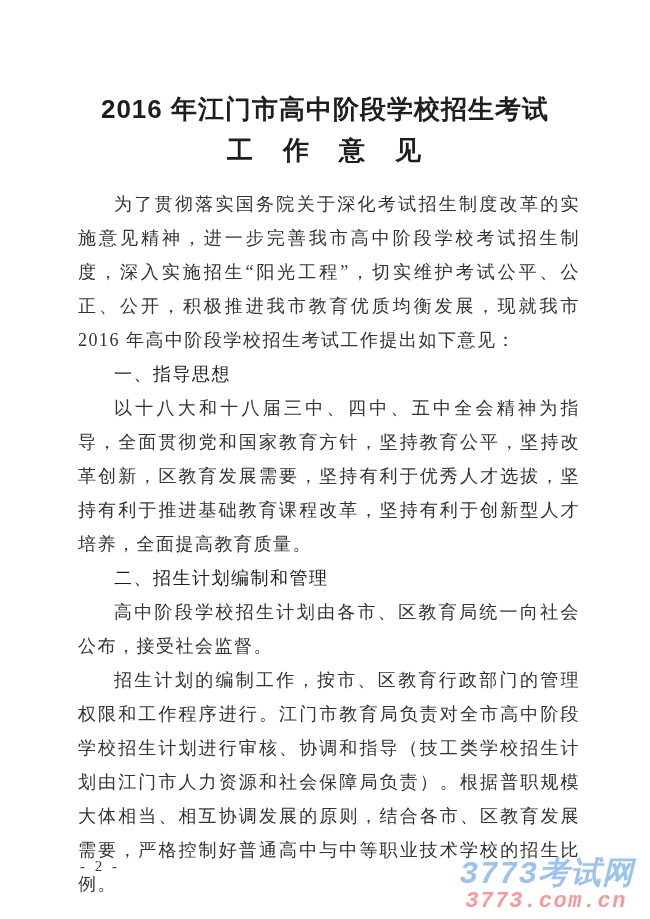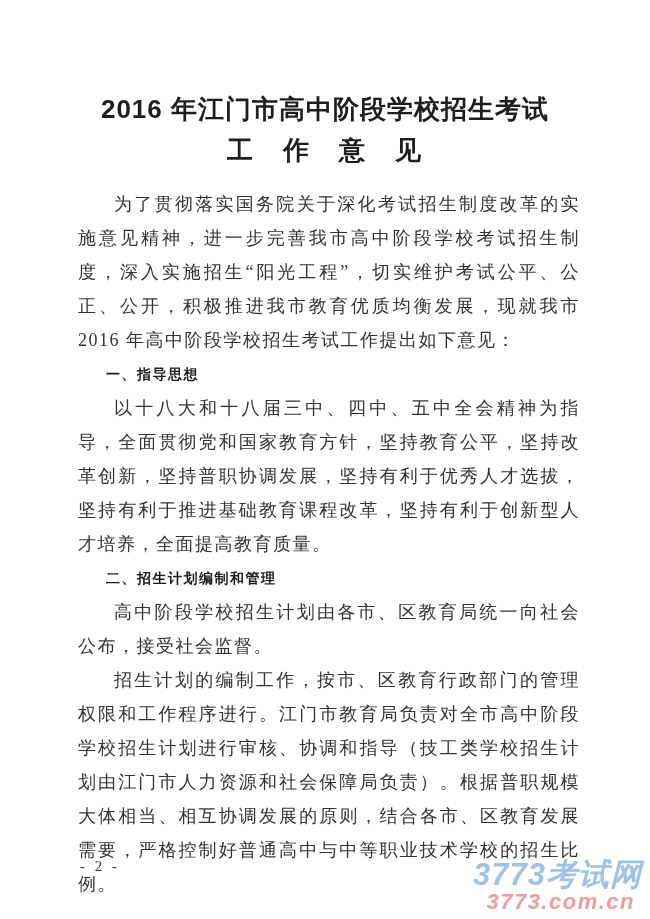--- a/index.html
+++ b/index.html
@@ -42,42 +42,42 @@
     text-align: justify;
     letter-spacing: 1.5px;
   }
   .content p {
     margin: 0;
     text-indent: 2em;
   }
   .content h2 {
     margin: 0;
     text-indent: 2em;
-    font-size: 14px;
+    font-size: 18px;
     line-height: 34px;
-    font-weight: bold;
+    font-weight: normal;
     color: #1e1e1e;
     font-family: "Liberation Sans", "DejaVu Sans", sans-serif;
     letter-spacing: 1.5px;
   }
   .page-number {
     position: absolute;
     left: 80px;
     bottom: 44px;
     font-size: 15px;
     letter-spacing: 3px;
     color: #3a3a3a;
     font-family: "Liberation Serif", "DejaVu Serif", serif;
   }
   .watermark {
     position: absolute;
-    right: 8px;
+    right: 16px;
     bottom: 6px;
     text-align: right;
-    font-family: Liberation Sans, sans-serif;
+    font-family: Liberation Mono, monospace;
     font-weight: bold;
     font-style: italic;
     line-height: 1;
     user-select: none;
   }
   .wm-name {
     font-size: 31px;
     letter-spacing: 1px;
     text-shadow: 0 0 1px #ffffff;
   }
@@ -94,21 +94,21 @@
 <div class="page">
 
   <div class="title-block">
     <div class="title-line1">2016 年江门市高中阶段学校招生考试</div>
     <div class="title-line2">工　作　意　见</div>
   </div>
 
   <div class="content">
     <p>为了贯彻落实国务院关于深化考试招生制度改革的实施意见精神，进一步完善我市高中阶段学校考试招生制度，深入实施招生“阳光工程”，切实维护考试公平、公正、公开，积极推进我市教育优质均衡发展，现就我市 2016 年高中阶段学校招生考试工作提出如下意见：</p>
     <h2>一、指导思想</h2>
-    <p>以十八大和十八届三中、四中、五中全会精神为指导，全面贯彻党和国家教育方针，坚持教育公平，坚持改革创新，坚持普职协调发展，坚持有利于优秀人才选拔，坚持有利于推进基础教育课程改革，坚持有利于创新型人才培养，全面提高教育质量。</p>
+    <p>以十八大和十八届三中、四中、五中全会精神为指导，全面贯彻党和国家教育方针，坚持教育公平，坚持改革创新，区教育发展需要，坚持有利于优秀人才选拔，坚持有利于推进基础教育课程改革，坚持有利于创新型人才培养，全面提高教育质量。</p>
     <h2>二、招生计划编制和管理</h2>
     <p>高中阶段学校招生计划由各市、区教育局统一向社会公布，接受社会监督。</p>
     <p>招生计划的编制工作，按市、区教育行政部门的管理权限和工作程序进行。江门市教育局负责对全市高中阶段学校招生计划进行审核、协调和指导（技工类学校招生计划由江门市人力资源和社会保障局负责）。根据普职规模大体相当、相互协调发展的原则，结合各市、区教育发展需要，严格控制好普通高中与中等职业技术学校的招生比例。</p>
   </div>
 
   <div class="page-number">- 2 -</div>
 
   <div class="watermark">
     <div class="wm-name" style="color: rgb(157, 194, 236);">3773考试网</div>
     <div class="wm-url" style="color: rgb(242, 154, 156);">3773.com.cn</div>

